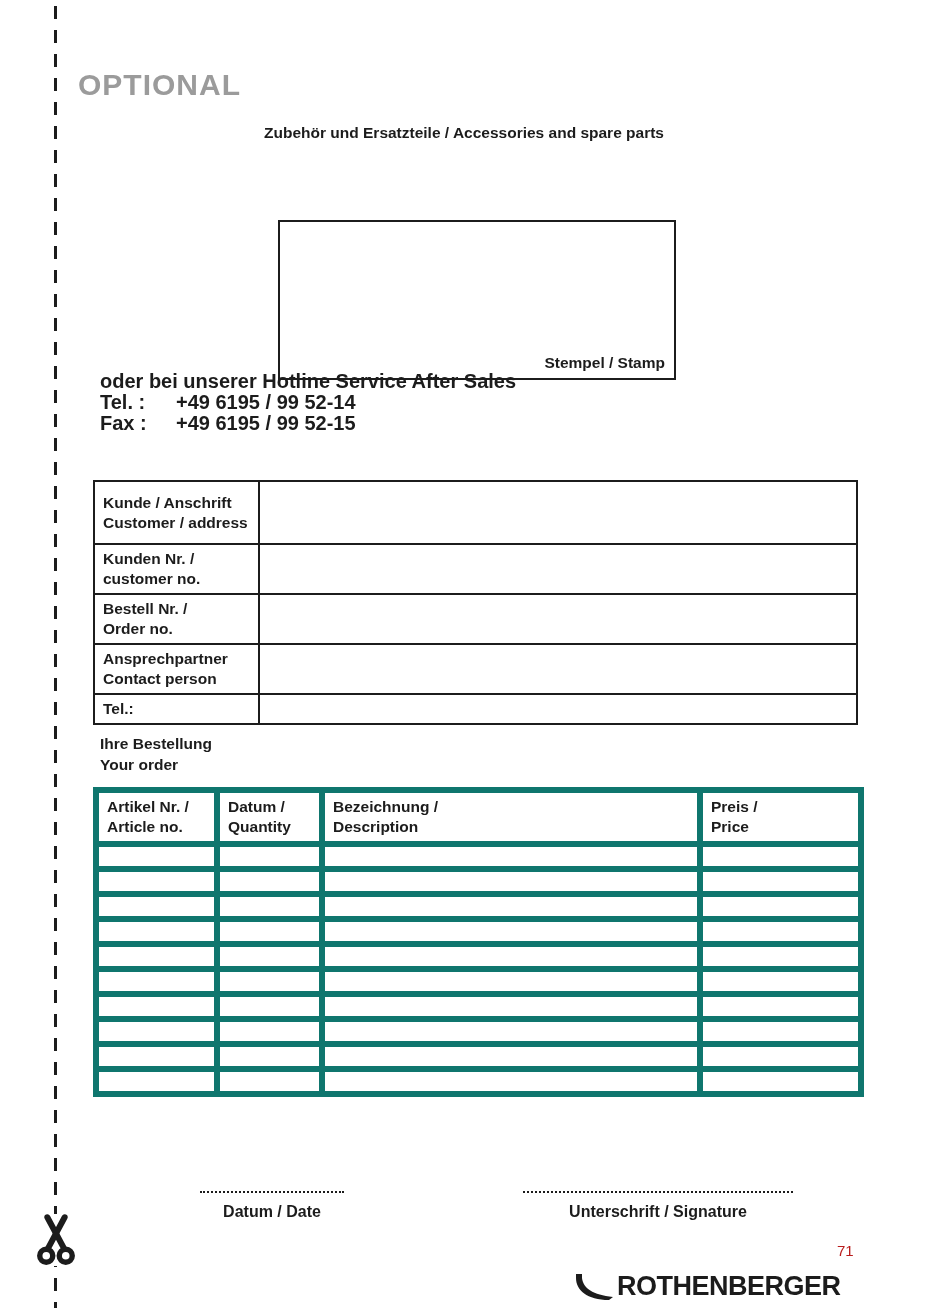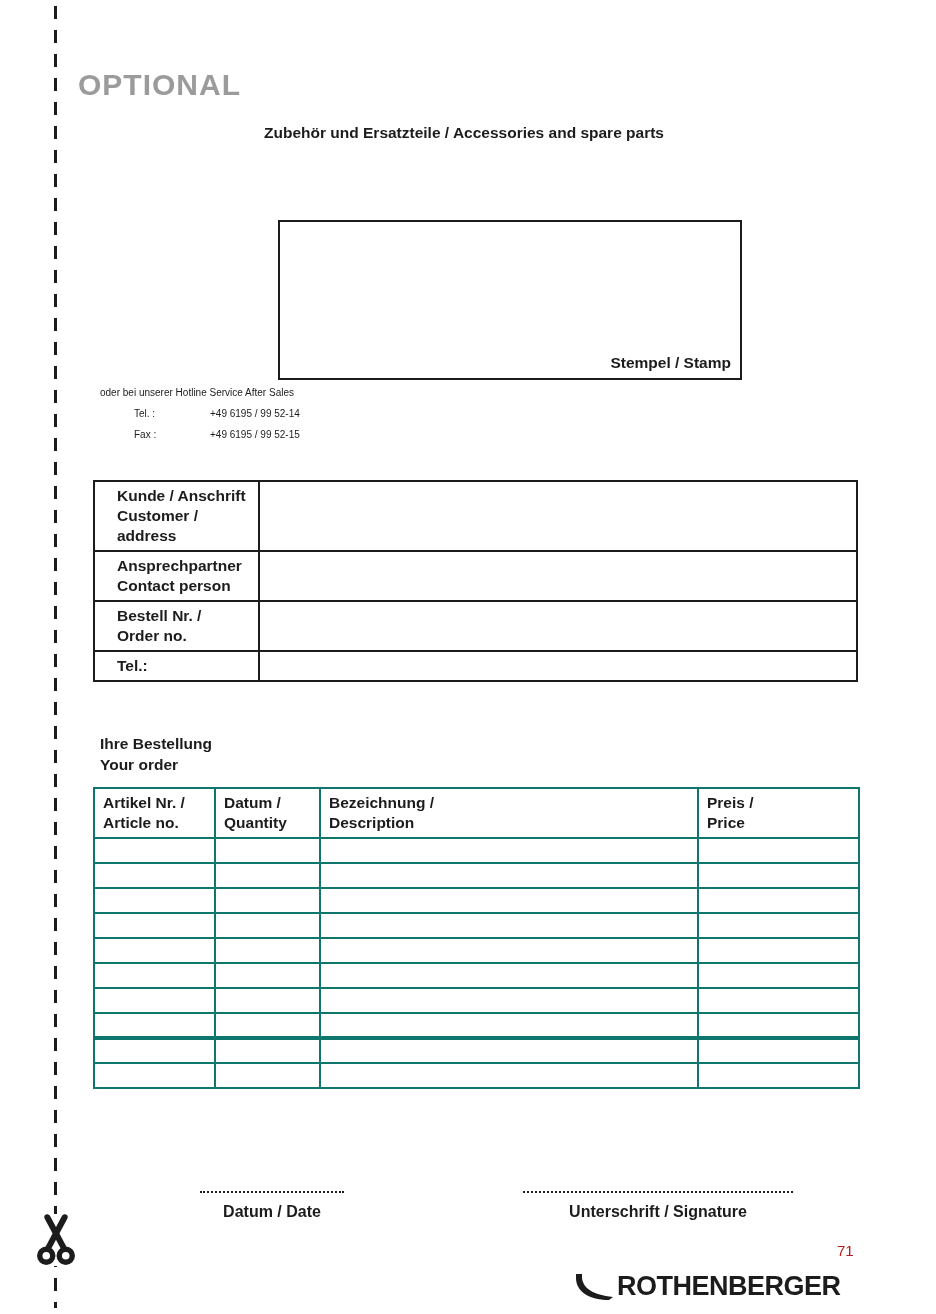--- a/index.html
+++ b/index.html
@@ -54,55 +54,55 @@
     left: 100px;
     top: 164px;
     font-size: 15.5px;
     font-weight: 700;
     line-height: 21px;
   }
   .stamp-box {
     position: absolute;
     left: 278px;
     top: 220px;
-    width: 464px;
+    width: 398px;
     height: 160px;
     border: 2px solid #1c1c1c;
   }
   .stamp-label {
     position: absolute;
     right: 9px;
     bottom: 6px;
     font-size: 15.5px;
     font-weight: 700;
   }
   .hotline {
     position: absolute;
     left: 100px;
-    top: 382px;
-    font-size: 10px;
-    font-weight: 400;
+    top: 371px;
+    font-size: 20px;
+    font-weight: 700;
     line-height: 21px;
   }
-  .hotline .tel-label { display: inline-block; width: 76px; margin-left: 34px; }
+  .hotline .tel-label { display: inline-block; width: 76px; }
   
   table.customer {
     position: absolute;
     left: 93px;
     top: 480px;
     width: 765px;
     border-collapse: collapse;
     table-layout: fixed;
   }
   table.customer td {
     border: 2px solid #1c1c1c;
     font-size: 15.5px;
     font-weight: 700;
     line-height: 20px;
-    padding: 4px 6px 4px 22px;
+    padding: 4px 6px 4px 8px;
     vertical-align: middle;
     white-space: pre-line;
   }
   table.customer col.lbl { width: 165px; }
   tr.r-tall   { height: 63px; }
   tr.r-med    { height: 49px; }
   tr.r-small  { height: 24px; }
   
   .order-heading {
     position: absolute;
@@ -114,21 +114,21 @@
   }
   table.order {
     position: absolute;
     left: 93px;
     top: 787px;
     width: 765px;
     border-collapse: collapse;
     table-layout: fixed;
   }
   table.order th, table.order td {
-    border: 2px solid #0f766e;
+    border: 6px solid #0f766e;
     padding: 4px 0 4px 8px;
   }
   table.order th {
     font-size: 15.5px;
     font-weight: 700;
     line-height: 20px;
     text-align: left;
     vertical-align: middle;
     white-space: pre-line;
     height: 44px;
@@ -215,27 +215,32 @@
         <col class="lbl">
         <col>
       </colgroup>
     <tbody>
       <tr class="r-tall">
         <td>Kunde / Anschrift
 Customer / address</td>
         <td></td>
       </tr>
       <tr class="r-med">
-        <td>Ansprechpartner
-Contact person</td>
+        <td>Kunden Nr. /
+customer no.</td>
         <td></td>
       </tr>
       <tr class="r-med">
         <td>Bestell Nr. /
 Order no.</td>
+        <td></td>
+      </tr>
+      <tr class="r-med">
+        <td>Ansprechpartner
+Contact person</td>
         <td></td>
       </tr>
       <tr class="r-small">
         <td>Tel.:</td>
         <td></td>
       </tr>
     </tbody>
   </table>
 
   <div class="order-heading">

